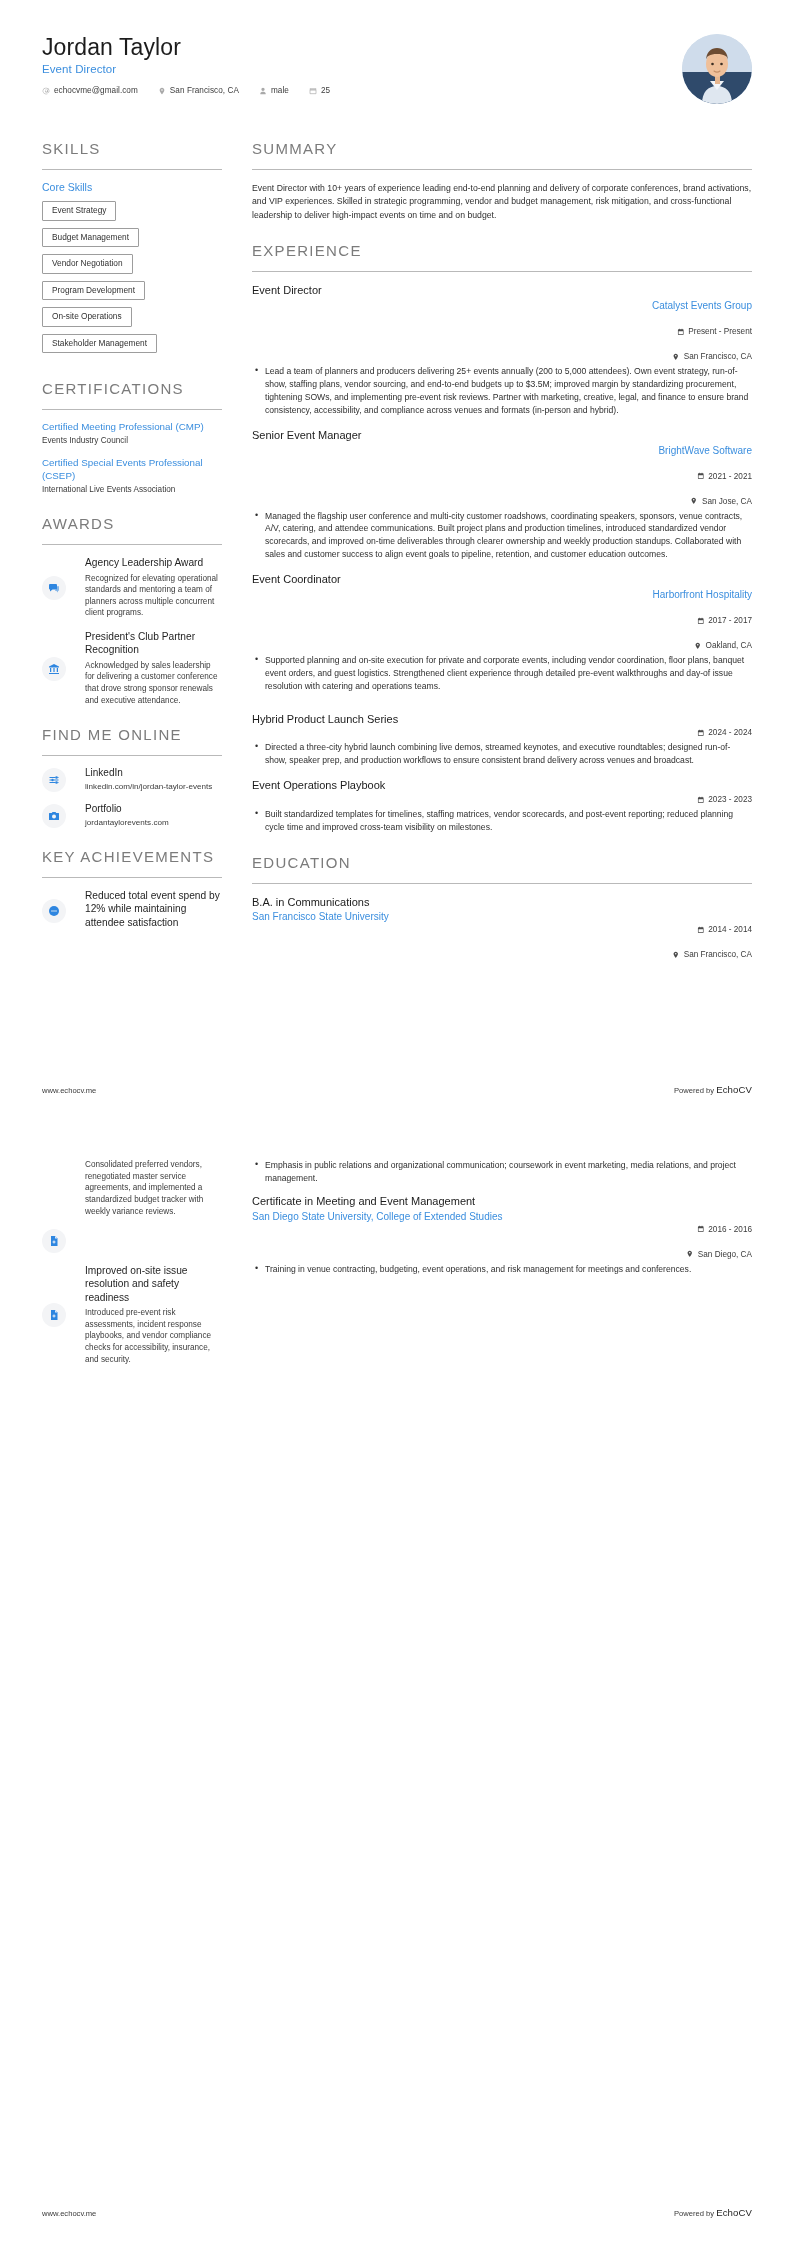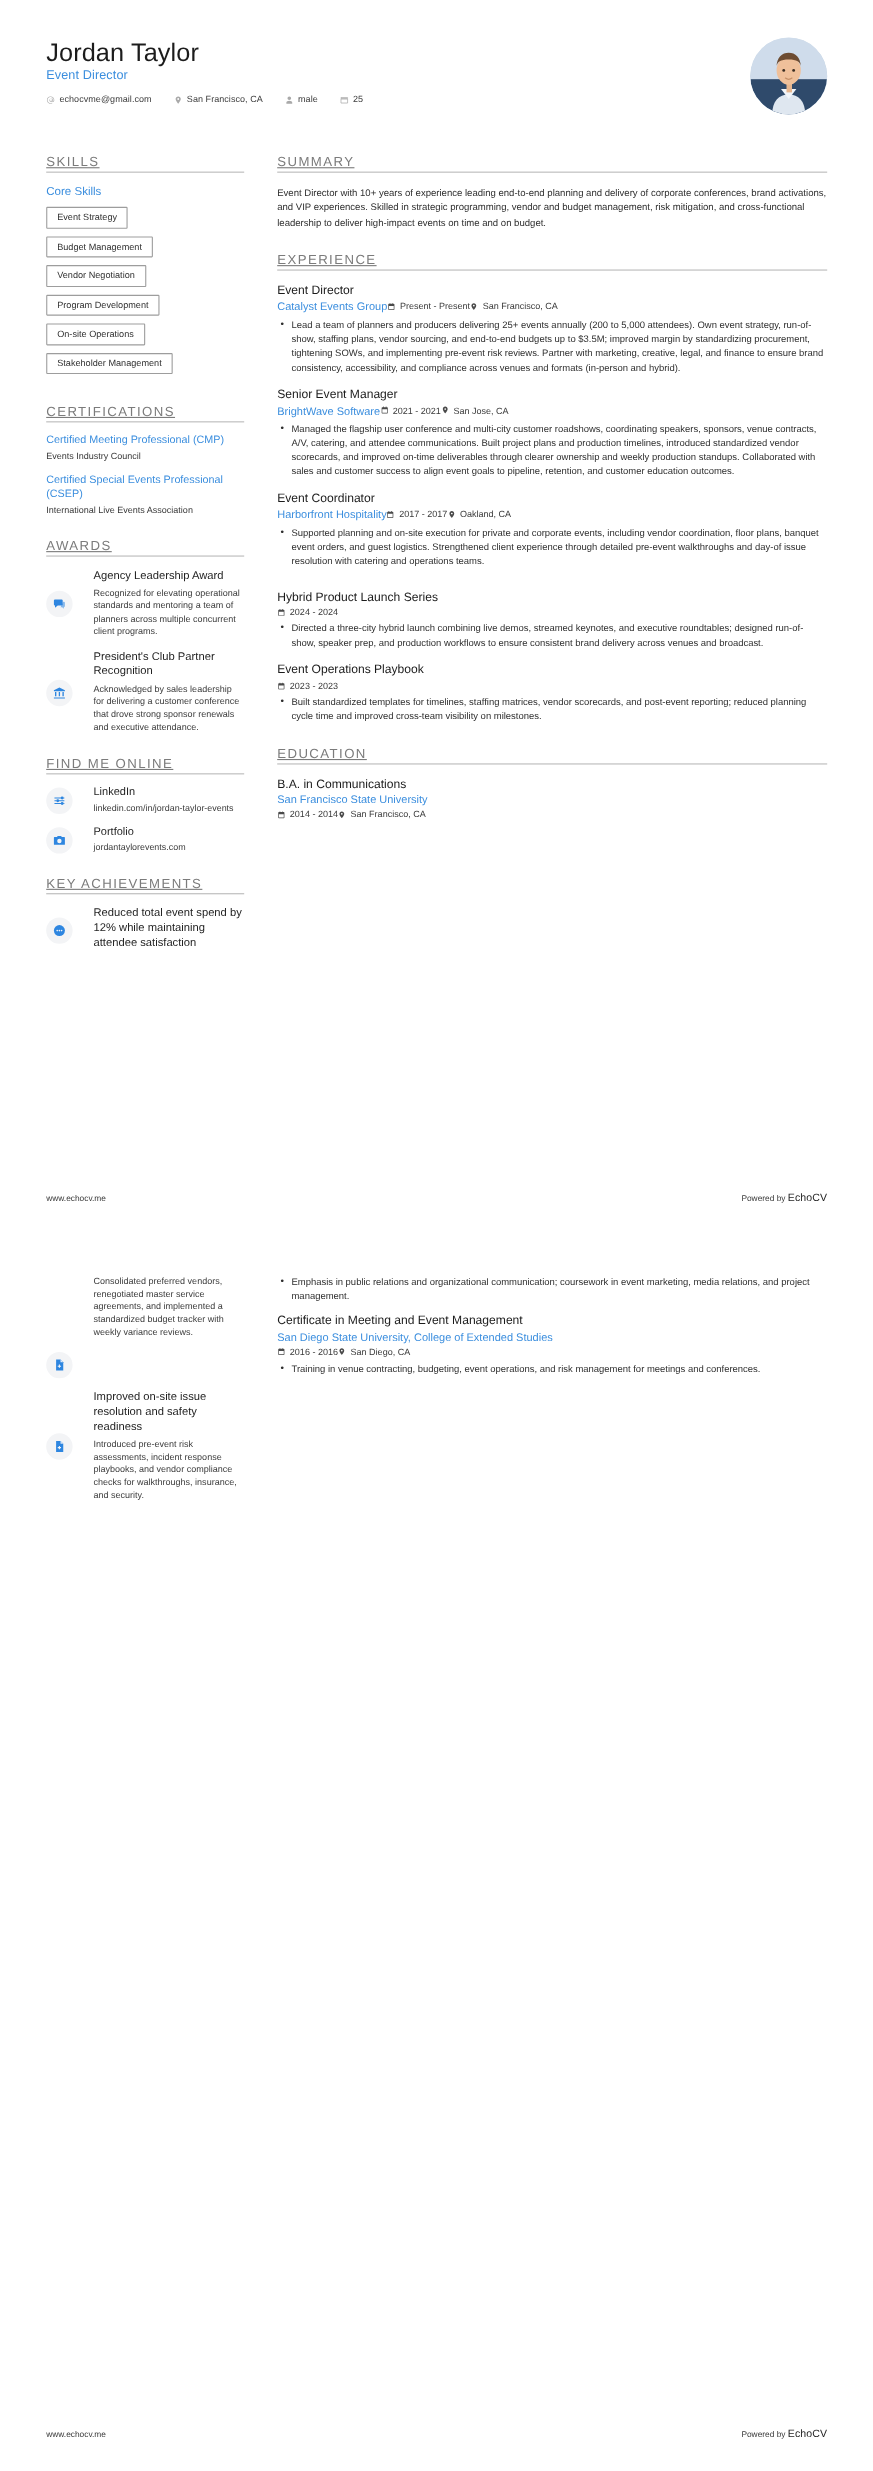--- a/index.html
+++ b/index.html
@@ -89,29 +89,28 @@
     width: 196px;
     flex: 0 0 196px;
     padding-right: 16px;
   }
   .col-right {
     flex: 1 1 auto;
     padding-left: 14px;
   }
 
   .sec-title {
-    font-size: 12px;
+    font-size: 15px;
     letter-spacing: 1.3px;
     color: #7b7b7b;
     text-transform: uppercase;
-    padding-bottom: 2px;
+    padding-bottom: 12px;
     border-bottom: 1.4px solid #b9b9b9;
     margin-bottom: 11px;
     font-weight: 400;
-    text-decoration: underline;
   }
   .col-right .sec-title { margin-bottom: 12px; }
   .sec { margin-bottom: 20px; }
 
   
   .skill-group-title {
     font-size: 10.5px;
     color: #3b8ede;
     margin-bottom: 8px;
   }
@@ -180,24 +179,25 @@
   }
   .entry { margin-bottom: 12px; }
   .entry-title {
     font-size: 11px;
     color: #1b1b1b;
     line-height: 1.25;
     margin-bottom: 2px;
   }
   .entry-meta {
     display: flex;
-    align-items: flex-start;
-    gap: 0;
+    align-items: flex-end;
+    gap: 16px;
     flex-wrap: wrap;
     margin-bottom: 4px;
+    flex-direction: column;
   }
   .entry-org {
     font-size: 10px;
     color: #3b8ede;
   }
   .meta-bit {
     display: flex; align-items: center; gap: 4px;
     font-size: 8.2px;
     color: #3a3a3a;
   }
@@ -594,21 +594,21 @@
         <div class="ic-item">
           <div class="ic-badge">
             <svg viewBox="0 0 24 24">
                 <path d="M6 2h8l5 5v15H6z"></path>
                 <path d="M14 2v5h5" fill="#dbe9fb"></path>
                 <path d="M11 11h2v2h2v2h-2v2h-2v-2H9v-2h2z" fill="#f3f4f6"></path>
               </svg>
           </div>
           <div class="ic-body">
             <div class="ic-title">Improved on-site issue resolution and safety readiness</div>
-            <div class="ic-sub">Introduced pre-event risk assessments, incident response playbooks, and vendor compliance checks for walkthroughs, insurance, and security.</div>
+            <div class="ic-sub">Introduced pre-event risk assessments, incident response playbooks, and vendor compliance checks for accessibility, insurance, and security.</div>
           </div>
         </div>
 
       </div>
 
       <div class="col-right">
 
         <ul class="bullets" style="margin-bottom:10px;">
           <li>Emphasis in public relations and organizational communication; coursework in event marketing, media relations, and project management.</li>
         </ul>

